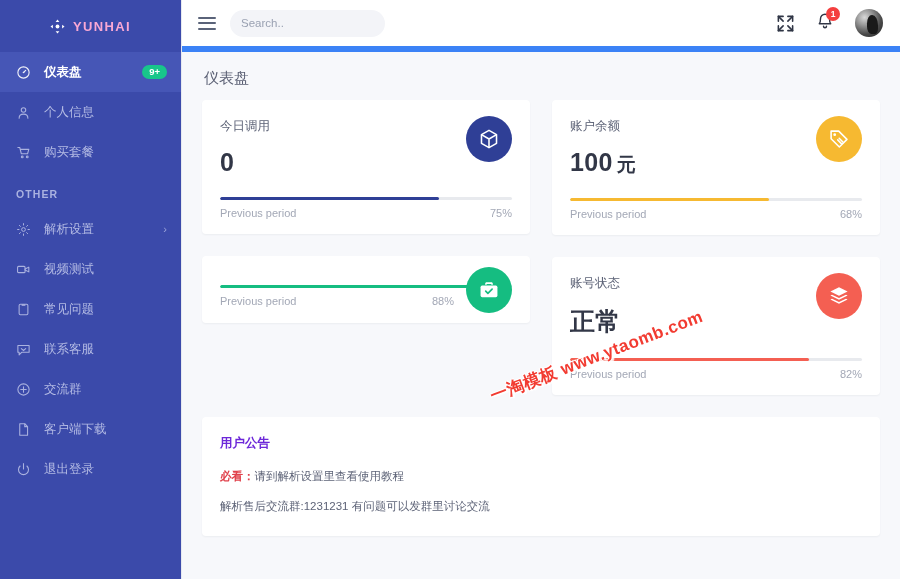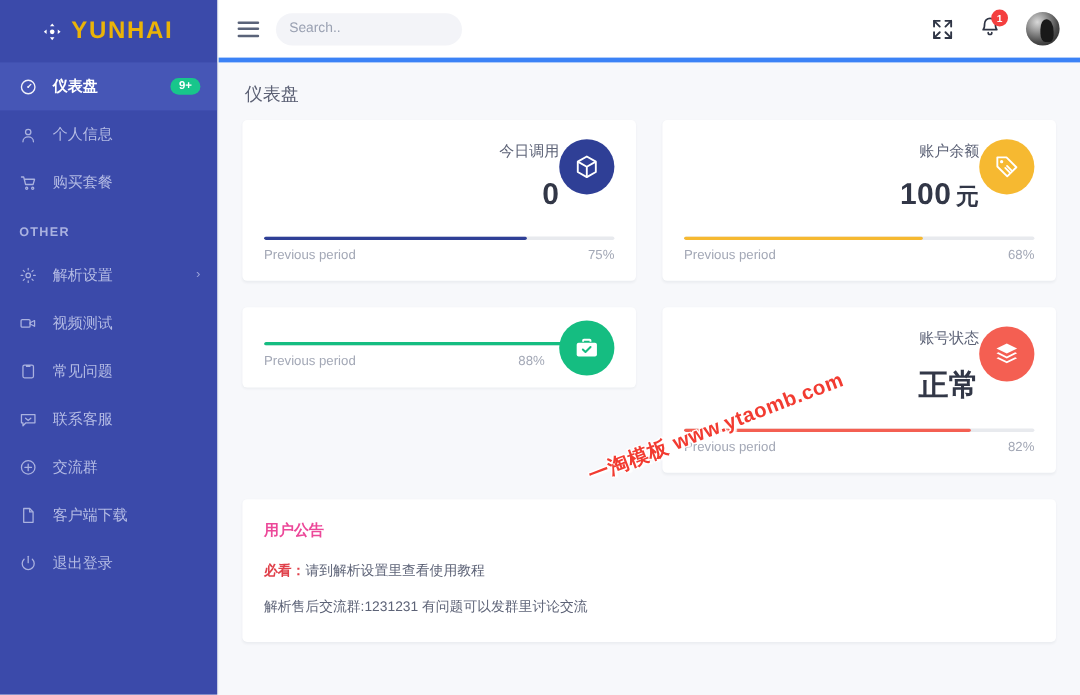--- a/index.html
+++ b/index.html
@@ -19,21 +19,21 @@
     position: relative;
     overflow: hidden;
   }
   .logo-row {
     height: 52px;
     display: flex; align-items: center; justify-content: center;
     gap: 8px;
   }
   .logo-icon { width: 15px; height: 15px; display: block; }
   .logo-text {
-    font-size: 20px; font-weight: bold; letter-spacing: 1.4px; color: #eab308;
+    font-size: 13px; font-weight: bold; letter-spacing: 1.4px; color: #f9a8d4;
   }
   .sec-label {
     font-size: 10.5px; color: #aab2e0; letter-spacing: .4px;
     padding: 14px 0 9px 16px; font-weight: bold;
   }
   .sec-label.other { letter-spacing: 1.1px; padding-top: 16px; }
   .nav-item {
     height: 40px; display: flex; align-items: center;
     padding: 0 14px 0 16px; gap: 13px;
     color: #b4bbe4; font-size: 12.5px;
@@ -52,21 +52,21 @@
   .main {
     flex: 1 1 auto; height: 579px;
     display: flex; flex-direction: column;
     background: #f7f8fb;
     border-left: 1px solid #e6e9f0;
     overflow: hidden;
   }
   .topbar {
     height: 52px; flex: 0 0 52px; background: #ffffff;
     display: flex; align-items: center; padding: 0 17px 0 16px;
-    border-bottom: 4px solid #3b82f6;
+    border-bottom: 6px solid #3b82f6;
   }
   .hamburger { width: 18px; height: 13px; display: flex; flex-direction: column;
     justify-content: space-between; cursor: pointer; margin-right: 14px; }
   .hamburger span { display: block; height: 2px; background: #5a6379; border-radius: 1px; }
   .search-box {
     width: 155px; height: 27px; background: #f3f4f8; border-radius: 14px;
     display: flex; align-items: center; padding: 0 11px;
   }
   .search-box input {
     flex: 1 1 auto; border: none; outline: none; background: transparent;
@@ -98,21 +98,21 @@
   .grid { display: flex; gap: 22px; }
   .col { flex: 1 1 0; min-width: 0; }
 
   .card {
     background: #ffffff; border-radius: 4px;
     box-shadow: 0 1px 2px rgba(40,50,80,.055);
     padding: 18px 18px 15px 18px;
     position: relative; margin-bottom: 22px;
   }
   .card-head { display: flex; align-items: flex-start; }
-  .card-texts { flex: 1 1 auto; min-width: 0; text-align: right; }
+  .card-texts { flex: 1 1 auto; min-width: 0; }
   .card-title { font-size: 12.5px; color: #5d6377; margin-bottom: 13px; }
   .card-value { font-size: 25px; color: #323747; font-weight: bold; letter-spacing: .3px; }
   .card-value .unit { font-size: 19px; font-weight: bold; margin-left: 4px; }
   .card-ico {
     width: 46px; height: 46px; border-radius: 50%; flex: 0 0 46px;
     display: flex; align-items: center; justify-content: center;
     margin-top: -2px;
   }
   .card-ico svg { width: 22px; height: 22px; display: block; }
   .bar-track {
@@ -129,21 +129,21 @@
     position: absolute; right: 18px; top: 50%; transform: translateY(-50%); margin-top: 0;
   }
   .card.short .bar-track { margin-top: 0; }
   .card.short .bar-foot { padding-right: 58px; }
 
   
   .card.tall { padding-bottom: 15px; }
 
   
   .notice { padding: 18px 18px 22px 18px; margin-bottom: 16px; }
-  .notice-title { font-size: 12.5px; font-weight: bold; color: #ec4899; margin-bottom: 17px; }
+  .notice-title { font-size: 12.5px; font-weight: bold; color: #6d28d9; margin-bottom: 17px; }
   .notice-line { font-size: 11.5px; color: #5d6377; margin-bottom: 15px; }
   .notice-line:last-child { margin-bottom: 0; }
   .notice-em { color: #e0414b; font-weight: bold; }
 
   
   .watermark {
     position: absolute; left: 487px; top: 386px;
     transform: rotate(-21deg); transform-origin: left top;
     font-size: 17px; font-weight: bold; color: #f23b31;
     white-space: nowrap; pointer-events: none;

